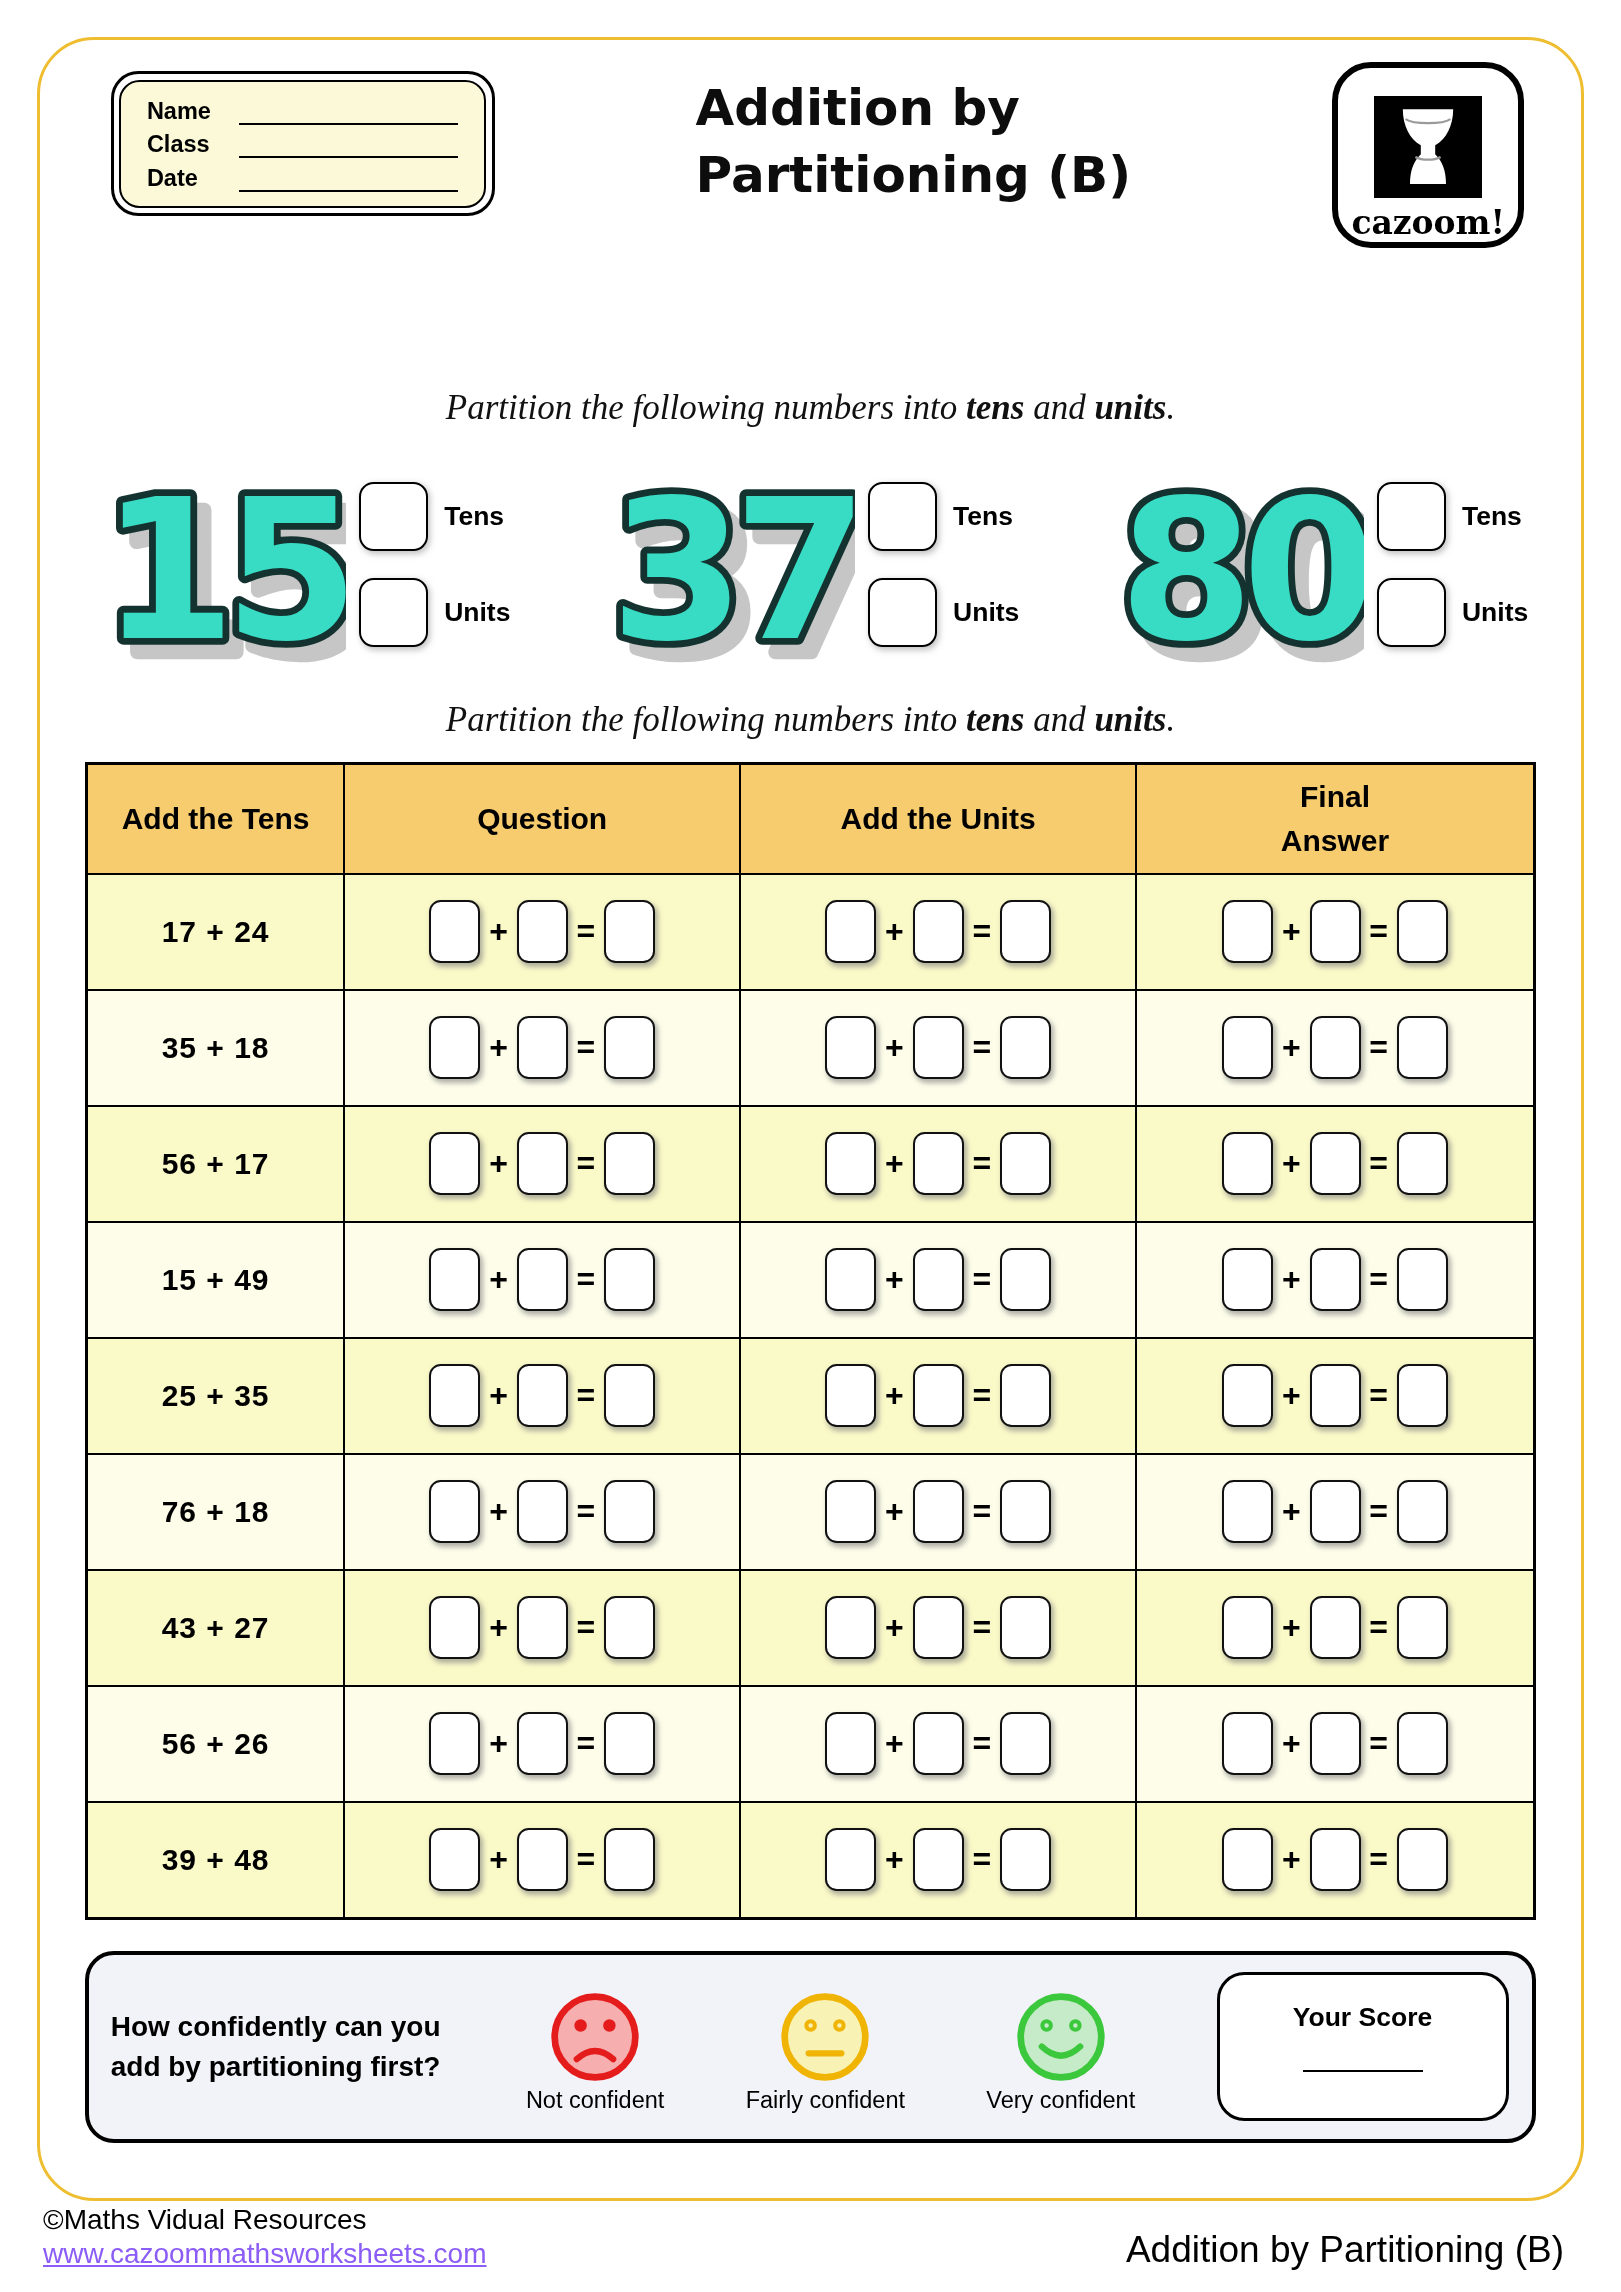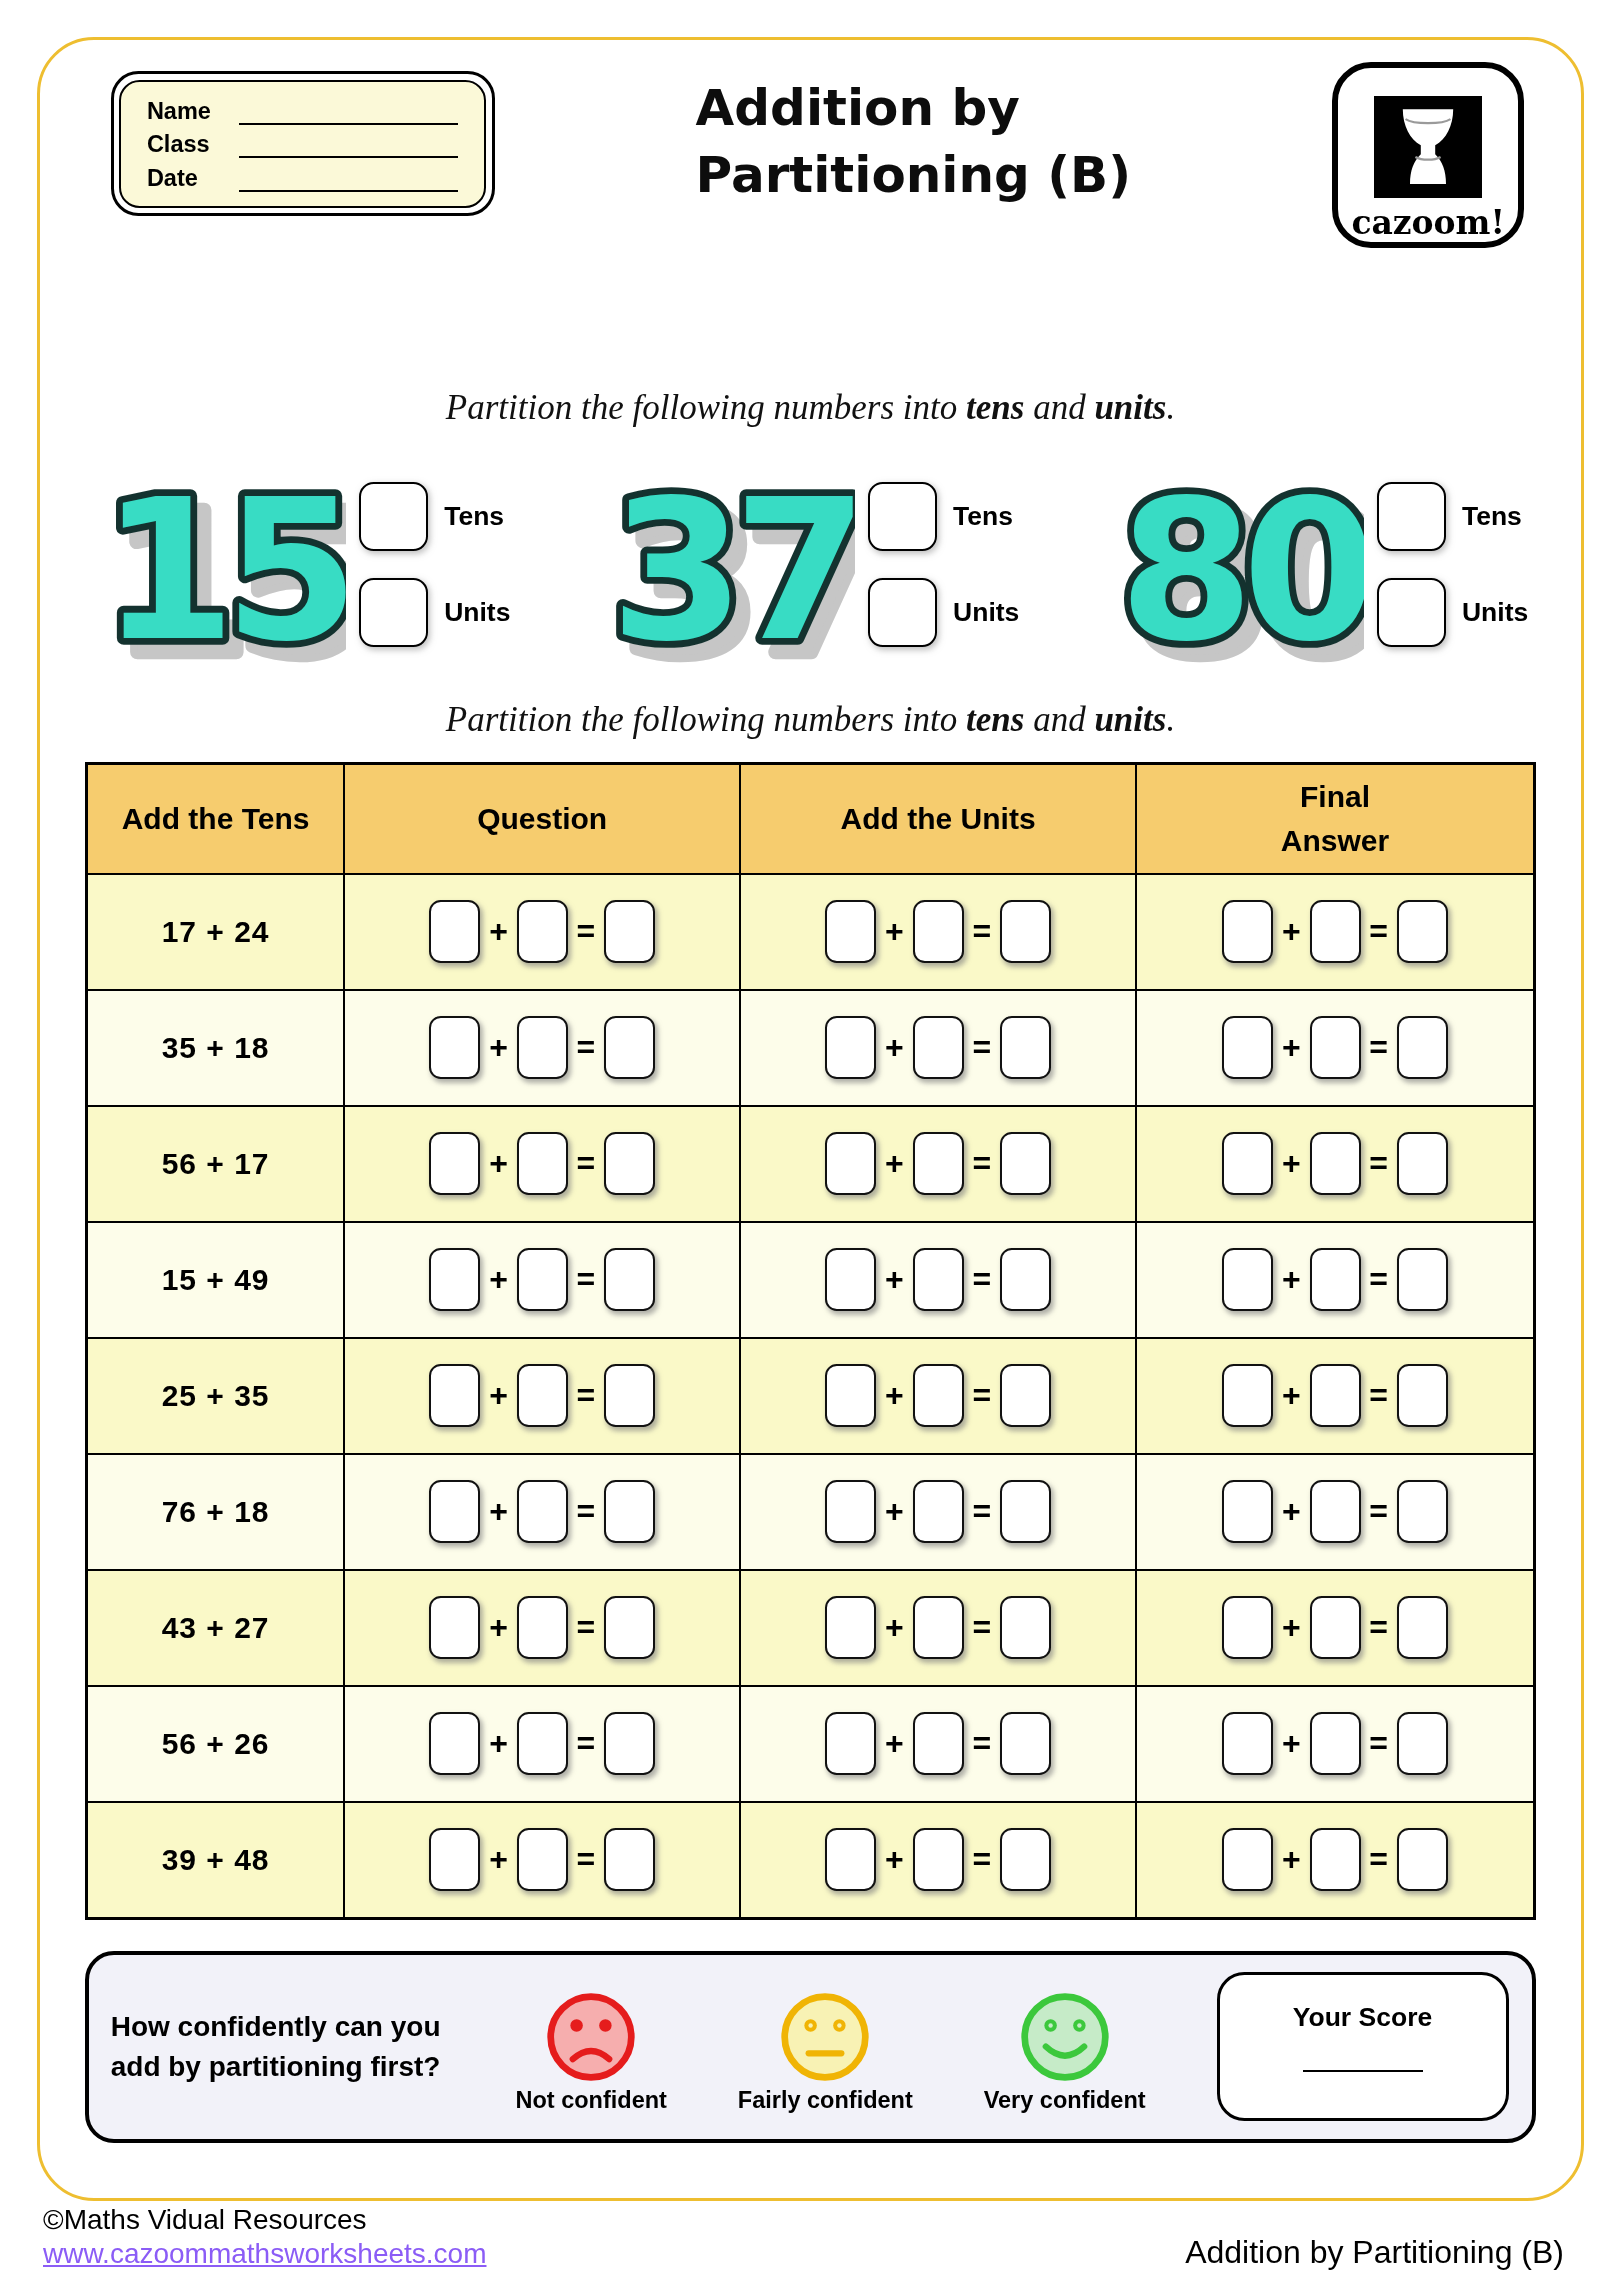--- a/index.html
+++ b/index.html
@@ -64,32 +64,32 @@
           box-shadow:2.9px 3.9px 4.9px rgba(125,125,125,.6); }
   .op { font-weight:bold; font-size:32px; }
 
   
   .conf { margin-top:31px; height:192px; border:4.9px solid #000; border-radius:29px; background:#f2f2f9;
           display:flex; align-items:center; padding:0 23.5px 0 17.6px; }
   .conf-q { width:338px; font-weight:bold; font-size:28px; text-align:center; line-height:1.42; }
   .conf-opts { flex:1; display:flex; justify-content:space-evenly; align-items:center; }
   .conf-opt { display:flex; flex-direction:column; align-items:center; gap:2px; margin-top:9.8px; }
   .face-svg { width:96px; height:96px; }
-  .face-label { font-weight:bold; font-size:23.5px; white-space:nowrap; }
+  .face-label { font-weight:normal; font-size:23.5px; white-space:nowrap; }
   .score-box { width:292px; height:149px; background:#fff; border:3.9px solid #000; border-radius:27.4px;
                display:flex; flex-direction:column; align-items:center; padding-top:27px; }
   .score-title { font-weight:bold; font-size:26.5px; }
   .score-line { width:120px; border-bottom:2.9px solid #000; margin-top:37px; }
 
   
   .footer { position:absolute; left:43px; right:57px; top:2203px;
             display:flex; justify-content:space-between; align-items:flex-end; }
   .f-left { font-size:28px; line-height:1.22; color:#000; }
   .f-link { color:#8b5cf6; text-decoration:underline; cursor:pointer; }
-  .f-right { font-size:32px; color:#000; }
+  .f-right { font-size:37px; color:#000; }
 </style>
 </head>
 <body>
 
 <div class="page">
   <div class="frame">
 
     <div class="top-row">
       <div class="name-box">
         <div class="name-box-inner">

